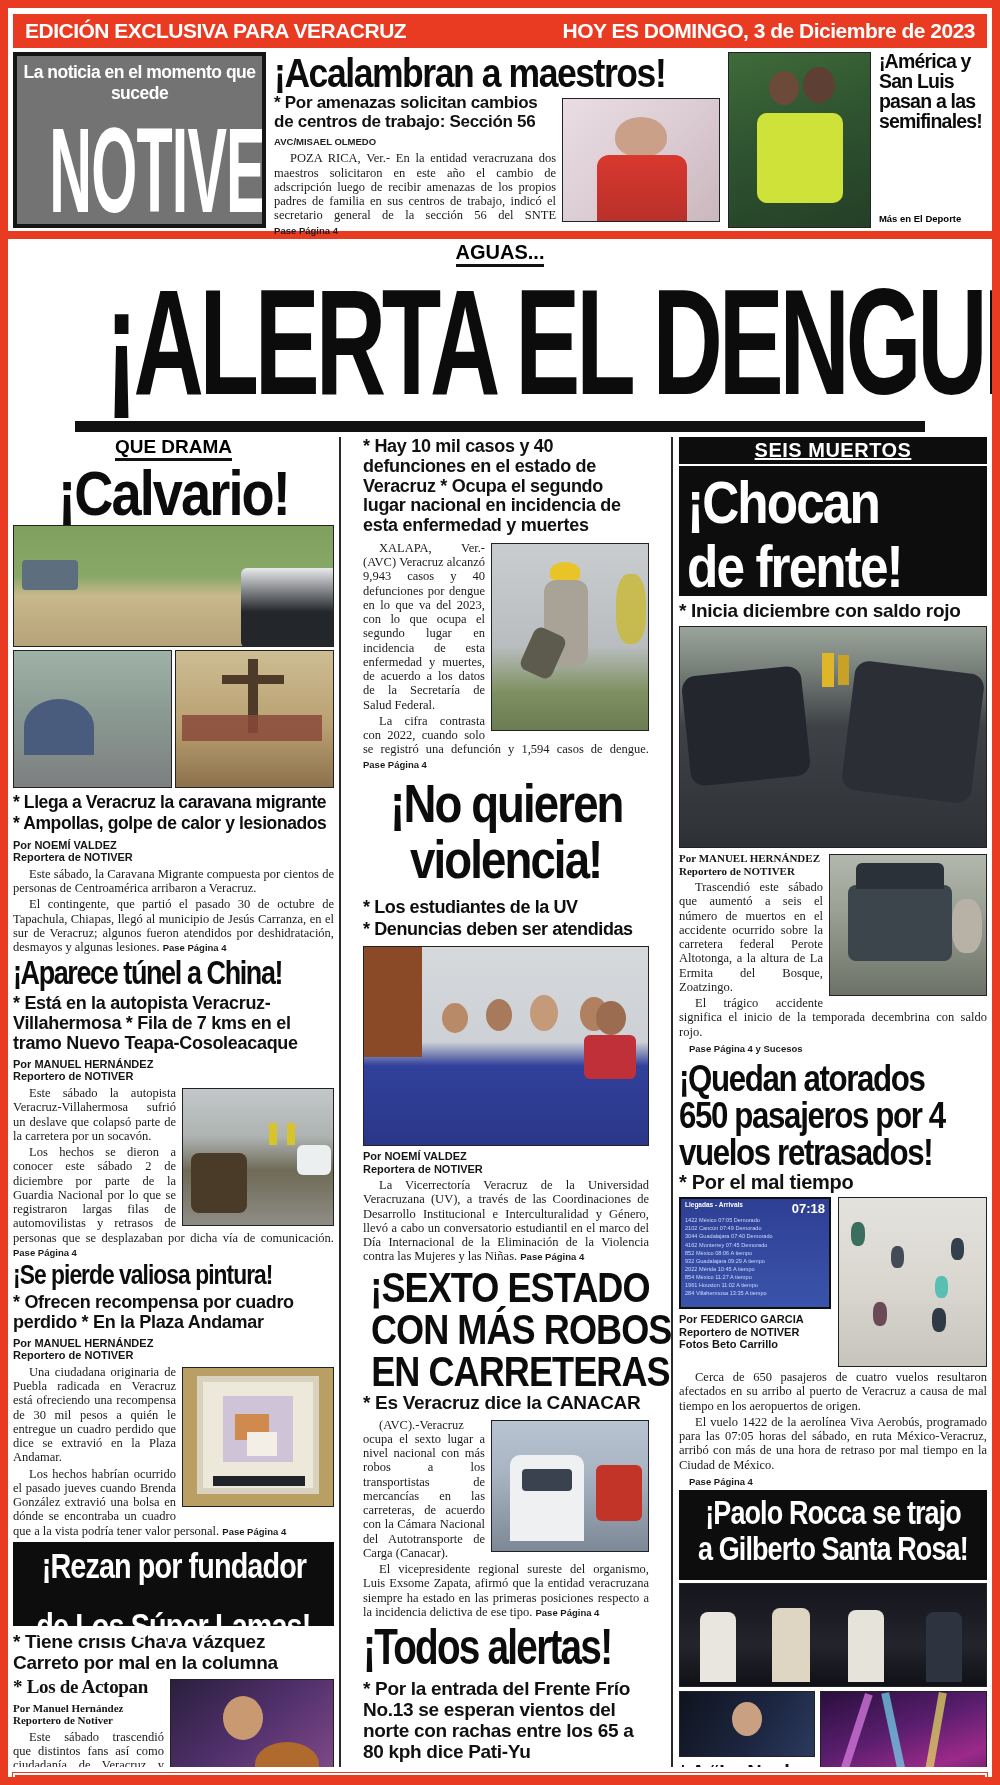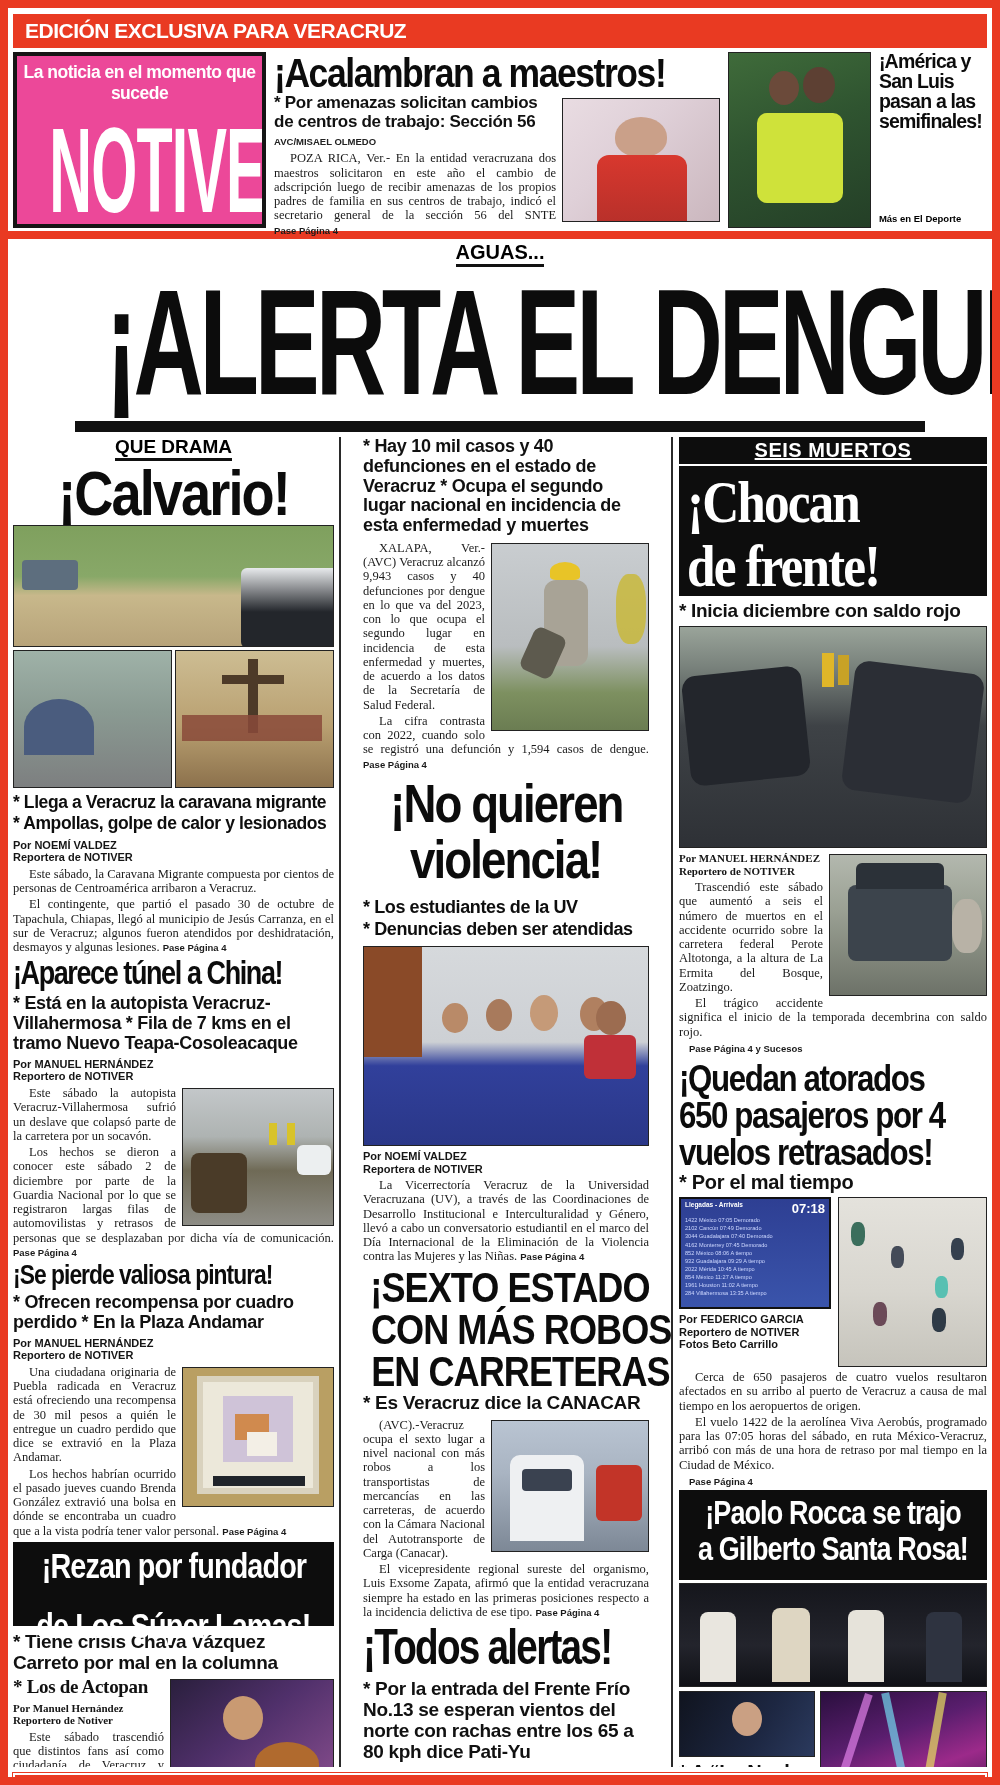--- a/index.html
+++ b/index.html
@@ -4,21 +4,21 @@
 <style>
   html,body{margin:0;padding:0;background:#fff;}
   .page{width:1000px;height:1785px;box-sizing:border-box;border:8px solid #e93a22;background:#fff;
         font-family:"Liberation Sans",sans-serif;overflow:hidden;position:relative;padding:2px 5px;}
   
   .topbar{height:34px;background:#e93a22;display:flex;justify-content:space-between;align-items:center;
           padding:0 12px;margin-top:2px;border-top:2px solid #fff;}
   .topbar span{color:#fff;font-weight:bold;font-size:21px;letter-spacing:-0.5px;white-space:nowrap;}
   
   .mastrow{display:flex;margin-top:4px;height:176px;gap:8px;}
-  .logo{width:262px;background:#ec4899;border:4px solid #151515;box-sizing:border-box;text-align:center;overflow:hidden;}
+  .logo{width:262px;background:#737373;border:4px solid #151515;box-sizing:border-box;text-align:center;overflow:hidden;}
   .tagline{color:#fff;font-weight:bold;font-size:17.5px;margin-top:6px;letter-spacing:-0.5px;}
   .logotitle{height:132px;}
   .sq{display:inline-block;white-space:nowrap;font-weight:bold;color:#0c0c0c;line-height:1;}
   .topcenter{width:452px;}
   .h1a{text-align:left;height:42px;}
   .tc-row{display:flex;gap:6px;}
   .tc-left{width:282px;}
   .sub{font-weight:bold;font-size:17px;line-height:1.1;letter-spacing:-0.3px;color:#111;}
   .credit{font-weight:bold;font-size:9.5px;margin:5px 0 4px 0;color:#222;}
   .body{font-family:"Liberation Serif",serif;font-size:12.5px;line-height:1.14;text-align:justify;color:#1a1a1a;}
@@ -68,20 +68,21 @@
   .footer span{color:#fff;font-weight:bold;font-size:24px;}
   .inphoto{position:absolute;}
 </style>
 </head>
 <body>
 
 <div class="page">
 
   <div class="topbar">
     <span>EDICIÓN EXCLUSIVA PARA VERACRUZ</span>
+    <span>HOY ES DOMINGO, 3 de Diciembre de 2023</span>
   </div>
 
   <div class="mastrow">
     <div class="logo">
       <div class="tagline">La noticia en el momento que sucede</div>
       <div class="logotitle">
         <span class="sq" style="font-size:74px;letter-spacing:-1px;transform:scale(0.80,1.62);transform-origin:center top;color:#fff;margin-top:8px;">NOTIVER</span>
       </div>
     </div>
 
@@ -306,21 +307,21 @@
 
         <div class="clear"></div>
 
       </div>
     </div>
 
     <div class="col colR">
       <div class="rev" style="padding:2px 0;">
         <span style="font-weight:bold;font-size:20px;text-decoration:underline;letter-spacing:0.5px;">SEIS MUERTOS</span>
       </div>
-      <div class="rev" style="text-align:left;padding:6px 8px;height:118px;margin-top:2px;font-family:Liberation Serif, serif;">
+      <div class="rev" style="text-align:left;padding:6px 8px;height:118px;margin-top:2px;">
         <div><span class="sq" style="font-size:54px;letter-spacing:-2px;transform:scale(0.95,1.10);transform-origin:left top;">¡Chocan</span></div>
         <div style="margin-top:10px;"><span class="sq" style="font-size:54px;letter-spacing:-2px;transform:scale(0.95,1.10);transform-origin:left top;">de frente!</span></div>
       </div>
       <div class="sub" style="font-size:19px;margin-top:5px;">* Inicia diciembre con saldo rojo</div>
       <div class="photo" style="width:100%;height:222px;margin-top:4px;background:linear-gradient(#9aa49a 0%,#79827c 18%,#3e4246 45%,#2e3136 100%);">
         <div class="inphoto" style="left:6px;top:44px;width:120px;height:110px;background:#23262c;border-radius:14px;transform:rotate(-6deg);"></div>
         <div class="inphoto" style="right:8px;top:40px;width:130px;height:130px;background:#2b2e35;border-radius:14px;transform:rotate(7deg);"></div>
         <div class="inphoto" style="left:142px;top:26px;width:12px;height:34px;background:#e0b629;"></div>
         <div class="inphoto" style="left:158px;top:28px;width:11px;height:30px;background:#c8a226;"></div>
       </div>

